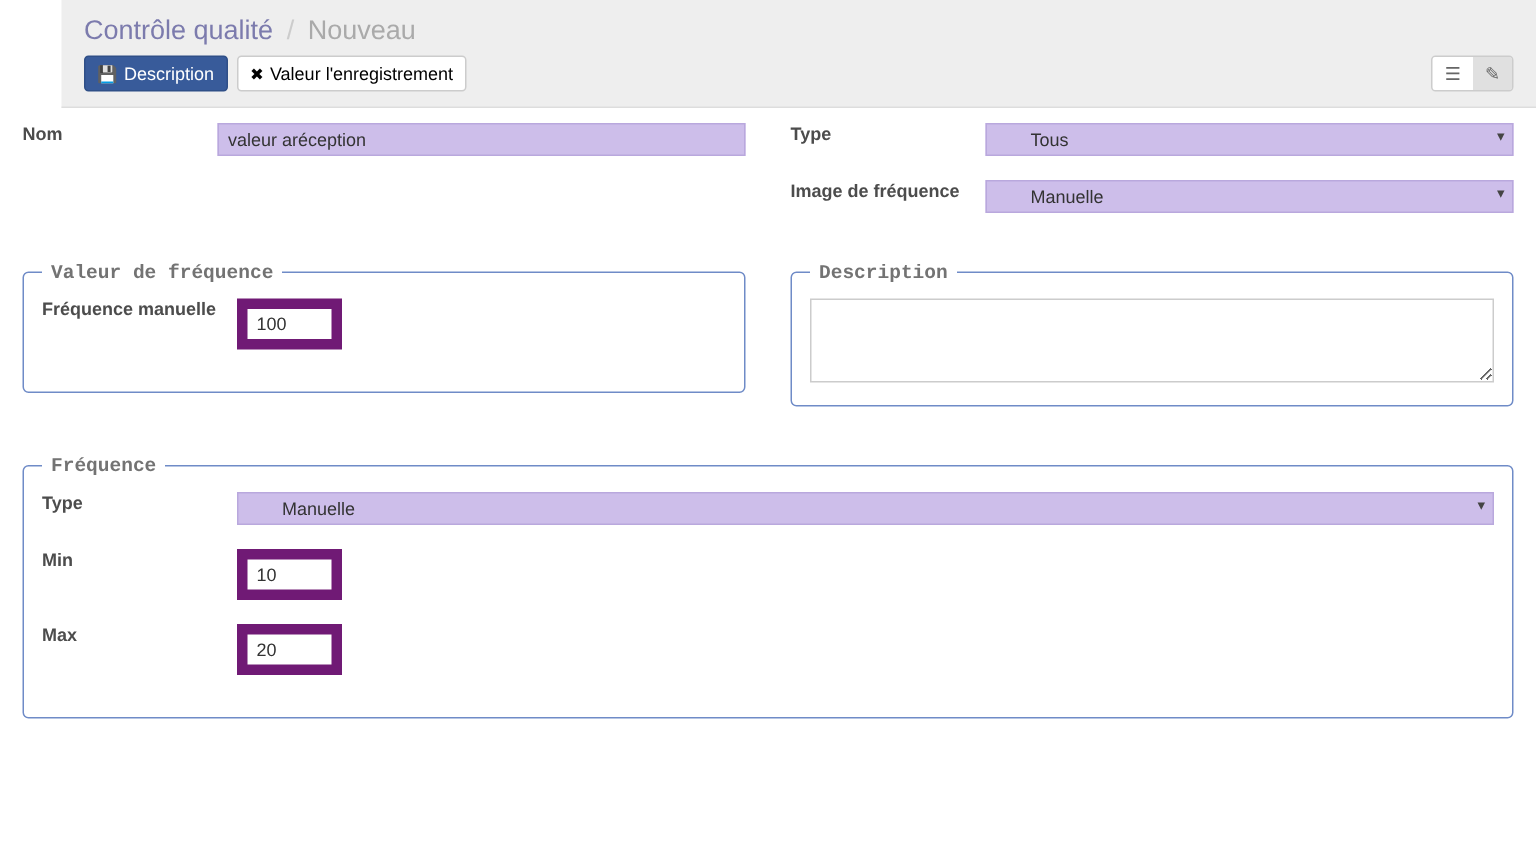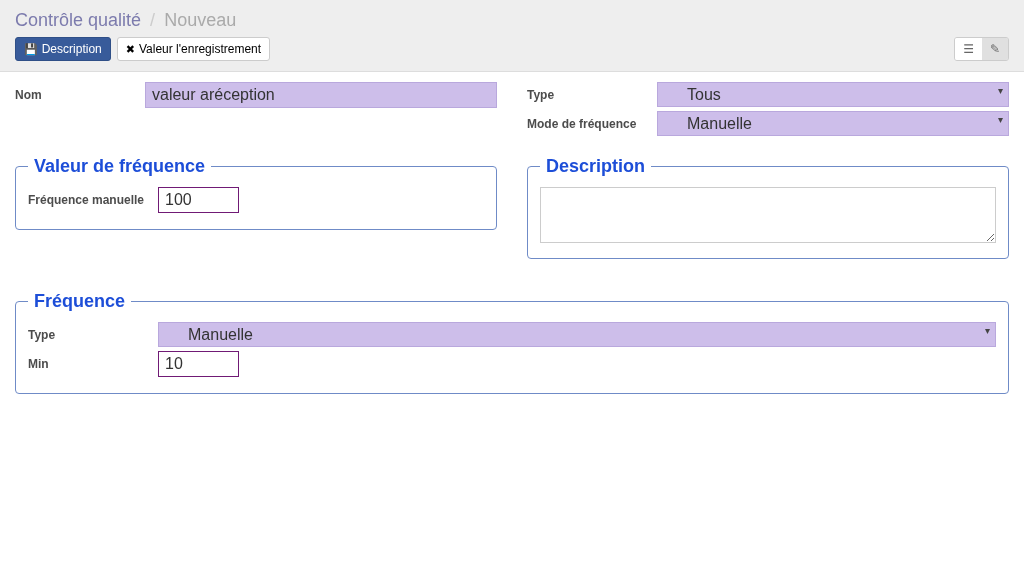--- a/index.html
+++ b/index.html
@@ -7,20 +7,21 @@
     margin: 0;
     font-family: "Helvetica Neue", Arial, sans-serif;
     font-size: 12px;
     color: #4c4c4c;
     background: #fff;
   }
   .control-panel {
     background: #eeeeee;
     border-bottom: 1px solid #ddd;
     padding: 0 15px;
+    margin-left: 41px;
   }
   .breadcrumb {
     padding: 10px 0 6px 0;
     font-size: 18px;
   }
   .breadcrumb-link {
     color: #7c7bad;
     text-decoration: none;
   }
   .breadcrumb-sep {
@@ -73,72 +74,73 @@
   .form-sheet {
     padding: 10px 15px;
   }
   .row2 {
     display: flex;
     gap: 30px;
   }
   .col { flex: 1; }
   .form-row {
     display: flex;
-    align-items: center;
-    margin-bottom: 4px;
+    align-items: flex-start;
+    margin-bottom: 16px;
   }
   .form-label {
     width: 130px;
     font-weight: bold;
     color: #4c4c4c;
     font-size: 12px;
   }
   .field {
     flex: 1;
   }
   .field select,
   .field input[type="text"] {
     width: 100%;
     background: #cdbeea;
     border: 1px solid #b9a8dd;
     padding: 3px 6px;
-    font-size: 16px;
+    font-size: 12px;
     color: #333;
     appearance: none;
   }
   .field select { position: relative; padding-left: 29px; }
   .select-wrap {
     position: relative;
   }
   .select-wrap::after {
     content: "▾";
     position: absolute;
     right: 6px;
     top: 3px;
     font-size: 10px;
     color: #444;
     pointer-events: none;
   }
   .field input.narrow {
     background: #fff;
-    border: 1px solid #701a75;
-    width: 81px;
+    border: 7px solid #701a75;
+    width: 70px;
   }
 
   fieldset.group {
     border: 1px solid #6f8bc7;
     border-radius: 4px;
     margin: 16px 0;
     padding: 10px 12px 12px;
   }
   fieldset.group > legend {
-    color: #1d4ed8;
-    font-size: 18px;
+    color: #737373;
+    font-size: 13px;
     font-weight: bold;
     padding: 0 6px;
+    font-family: Liberation Mono, monospace;
   }
   .desc-textarea {
     width: 100%;
     height: 56px;
     border: 1px solid #ccc;
     resize: both;
     background: #fff;
   }
   .image-placeholder {
     width: 44px;
@@ -192,21 +194,21 @@
     <div class="col">
       <div class="form-row">
         <div class="form-label">Type</div>
         <div class="field select-wrap">
           <select>
             <option>Tous</option>
           </select>
         </div>
       </div>
       <div class="form-row">
-        <div class="form-label">Mode de fréquence</div>
+        <div class="form-label">Image de fréquence</div>
         <div class="field select-wrap">
           <select>
             <option>Manuelle</option>
           </select>
         </div>
       </div>
     </div>
   </div>
 
   <div class="row2">
@@ -236,17 +238,21 @@
           <div class="field select-wrap">
             <select>
               <option>Manuelle</option>
             </select>
           </div>
         </div>
         <div class="form-row">
           <div class="form-label">Min</div>
           <div class="field"><input class="narrow" type="text" value="10" style=""></div>
         </div>
+        <div class="form-row">
+          <div class="form-label">Max</div>
+          <div class="field"><input class="narrow" type="text" value="20" style=""></div>
+        </div>
       </fieldset>
     </div>
   </div>
 
 </div>
 
 </body></html>

